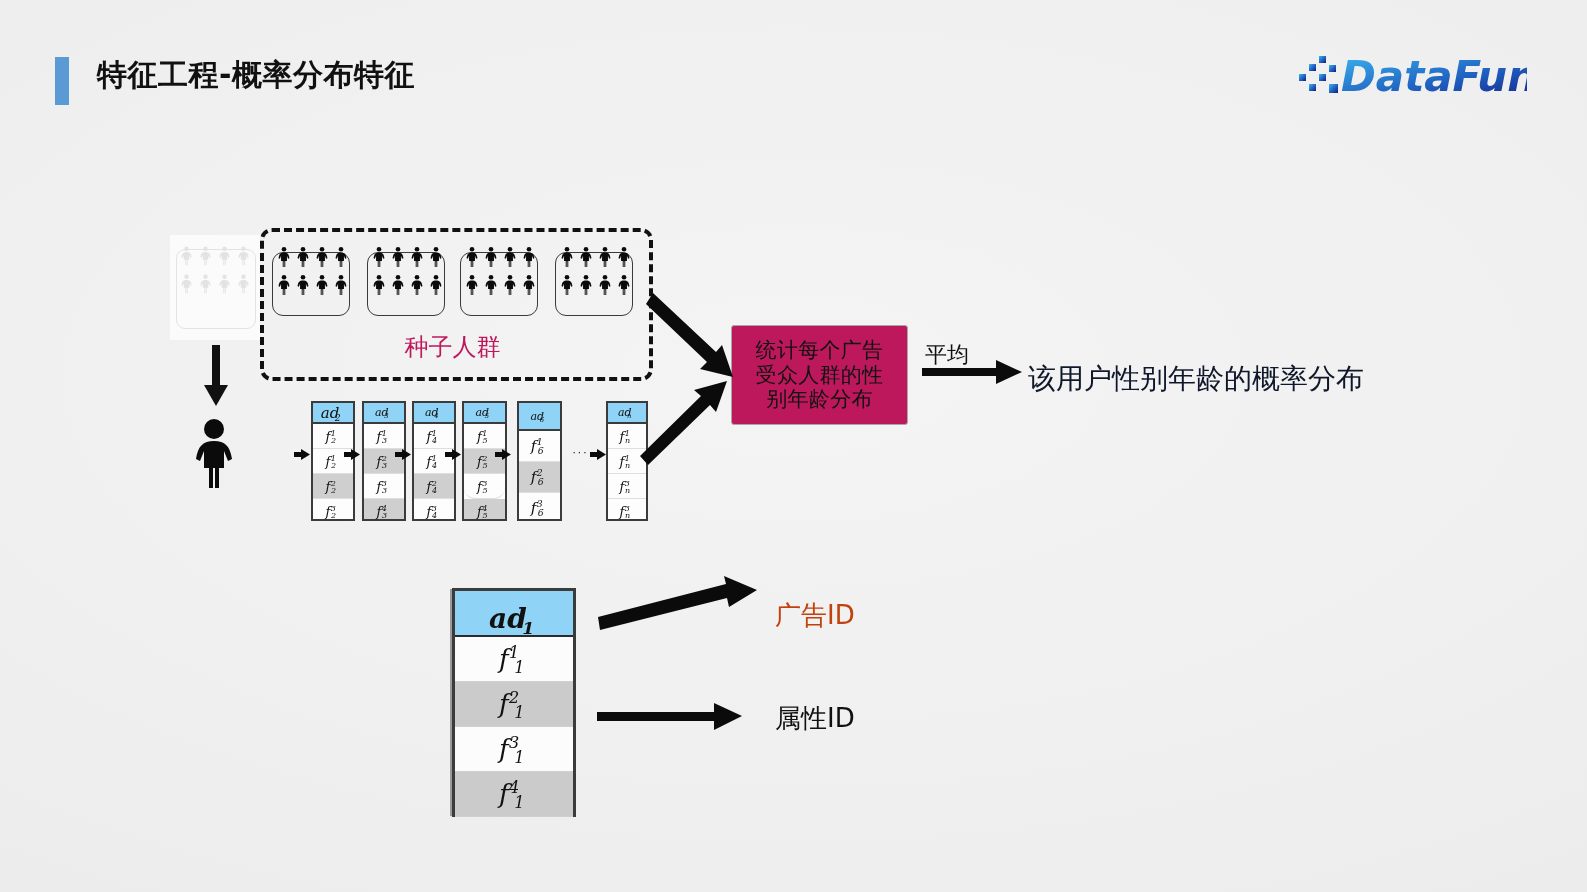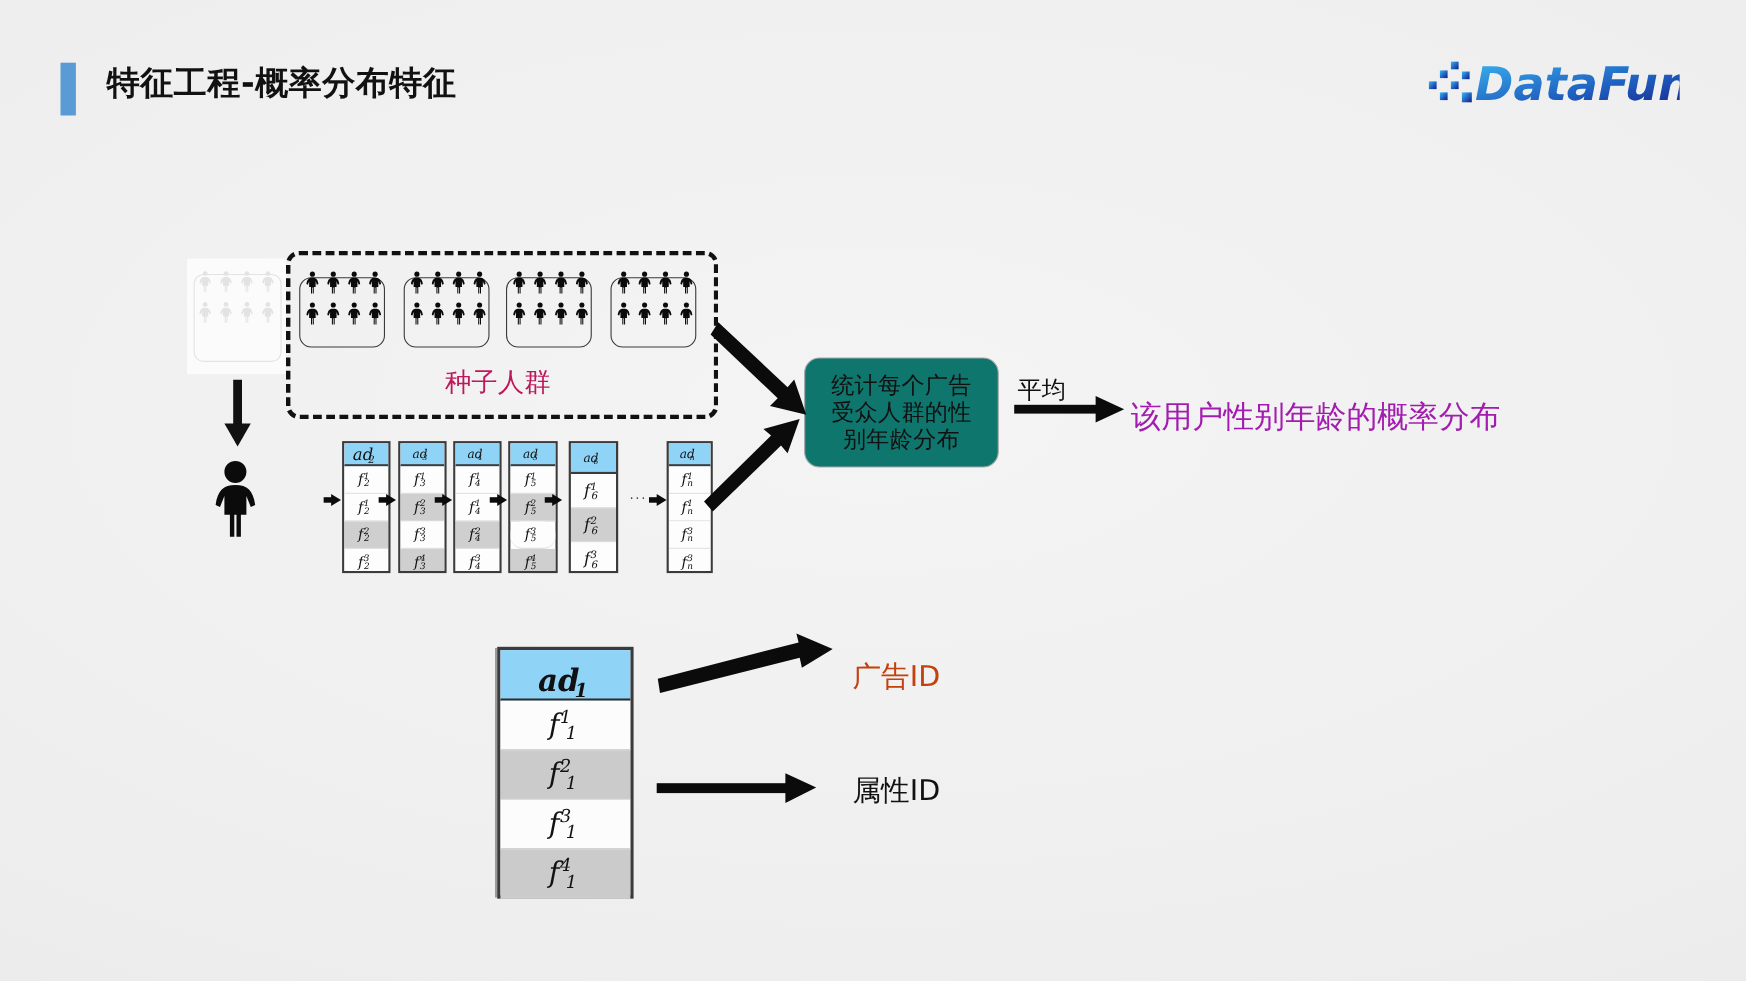--- a/index.html
+++ b/index.html
@@ -109,37 +109,37 @@
     font-family:"DejaVu Serif","Liberation Serif",serif;
     font-style:italic;font-weight:normal;font-size:26px;color:#111;
     border-bottom:1px solid #cfcfcf;box-sizing:border-box;
   }
   #ad1-stack .cell.g{background:#cbcbcb;justify-content:center;}
   #ad1-stack .cell.w{background:#fcfcfc;}
 
   
   #process-box{
     left:731px;top:325px;width:177px;height:100px;
-    background:#0f766e;border:1.6px solid #a8a8a8;border-radius:14px;
+    background:#be185d;border:1.6px solid #a8a8a8;border-radius:3px;
     box-sizing:border-box;
     display:flex;align-items:center;justify-content:center;
   }
   #process-text{
     font-size:21px;line-height:1.17;color:#111;text-align:center;
     font-family:"DejaVu Sans","Liberation Sans",sans-serif;
     white-space:pre-line;letter-spacing:.3px;
   }
 
   
   #avg-label{
     left:925px;top:340px;font-size:22px;color:#111;
     font-family:"DejaVu Sans","Liberation Sans",sans-serif;
   }
   #result-text{
-    left:1028px;top:360px;font-size:28px;color:#a21caf;white-space:nowrap;
+    left:1028px;top:360px;font-size:28px;color:#0f172a;white-space:nowrap;
     font-family:Liberation Sans, sans-serif;
   }
 
   
   #callout-ad-label{
     left:775px;top:598px;font-size:26px;color:#c2410c;white-space:nowrap;
     font-family:"DejaVu Sans","Liberation Sans",sans-serif;
   }
   #callout-attr-label{
     left:775px;top:701px;font-size:26px;color:#111;white-space:nowrap;

